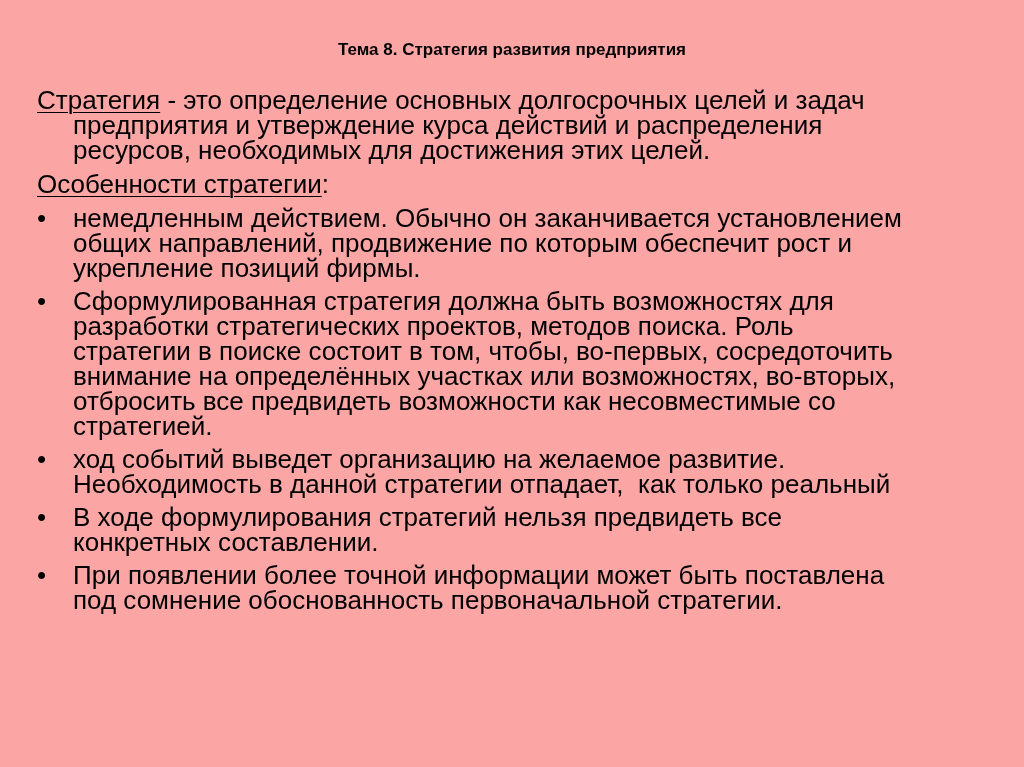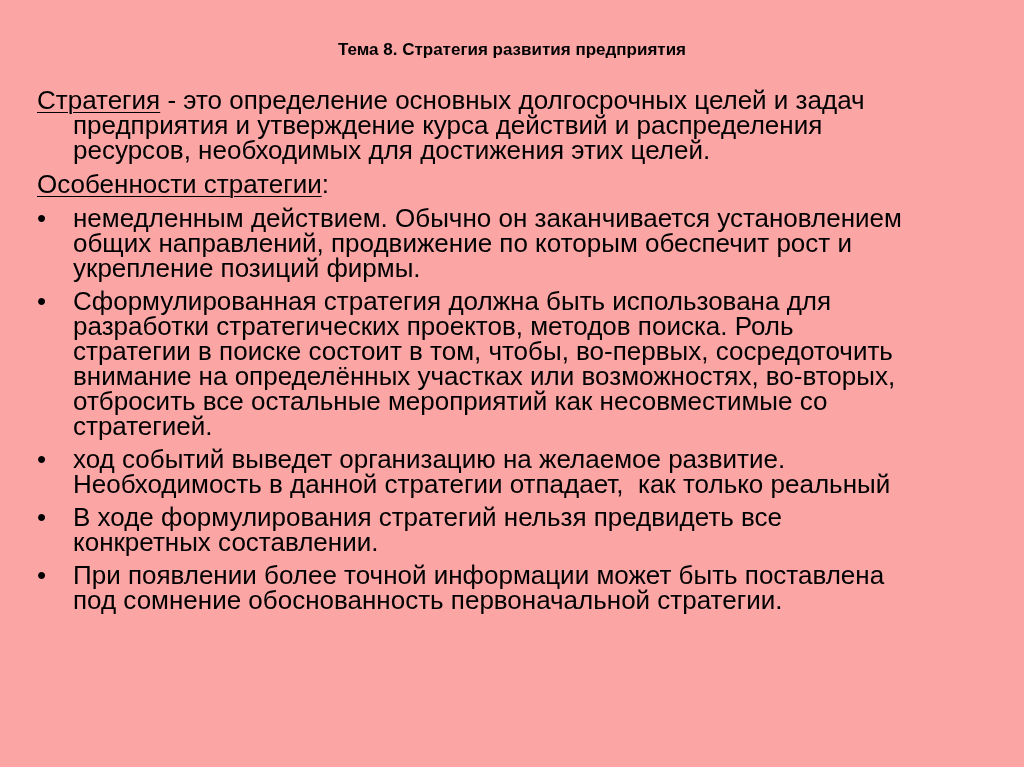--- a/index.html
+++ b/index.html
@@ -83,25 +83,25 @@
 
     <div class="bullet">
       <span class="bullet-dot">•</span>
       <span class="line">немедленным действием. Обычно он заканчивается установлением</span>
       <span class="line">общих направлений, продвижение по которым обеспечит рост и</span>
       <span class="line">укрепление позиций фирмы.</span>
     </div>
 
     <div class="bullet">
       <span class="bullet-dot">•</span>
-      <span class="line">Сформулированная стратегия должна быть использована для</span>
+      <span class="line">Сформулированная стратегия должна быть возможностях для</span>
       <span class="line">разработки стратегических проектов, методов поиска. Роль</span>
       <span class="line">стратегии в поиске состоит в том, чтобы, во-первых, сосредоточить</span>
       <span class="line">внимание на определённых участках или возможностях, во-вторых,</span>
-      <span class="line">отбросить все остальные мероприятий как несовместимые со</span>
+      <span class="line">отбросить все предвидеть возможности как несовместимые со</span>
       <span class="line">стратегией.</span>
     </div>
 
     <div class="bullet">
       <span class="bullet-dot">•</span>
       <span class="line">ход событий выведет организацию на желаемое развитие.</span>
       <span class="line">Необходимость в данной стратегии отпадает,  как только реальный</span>
     </div>
 
     <div class="bullet">

